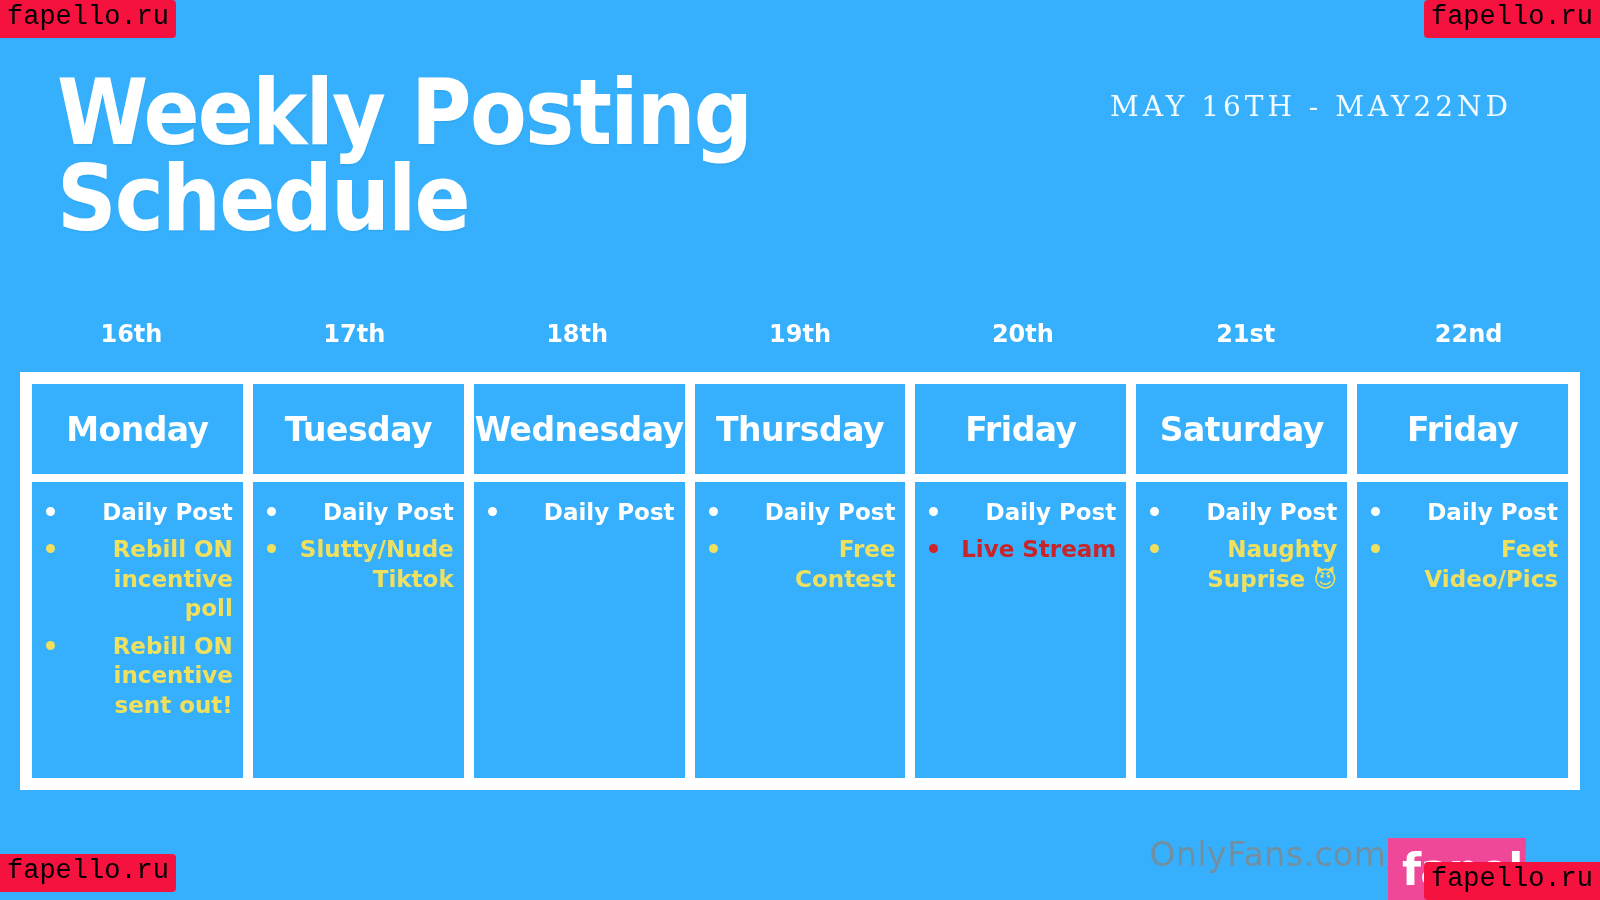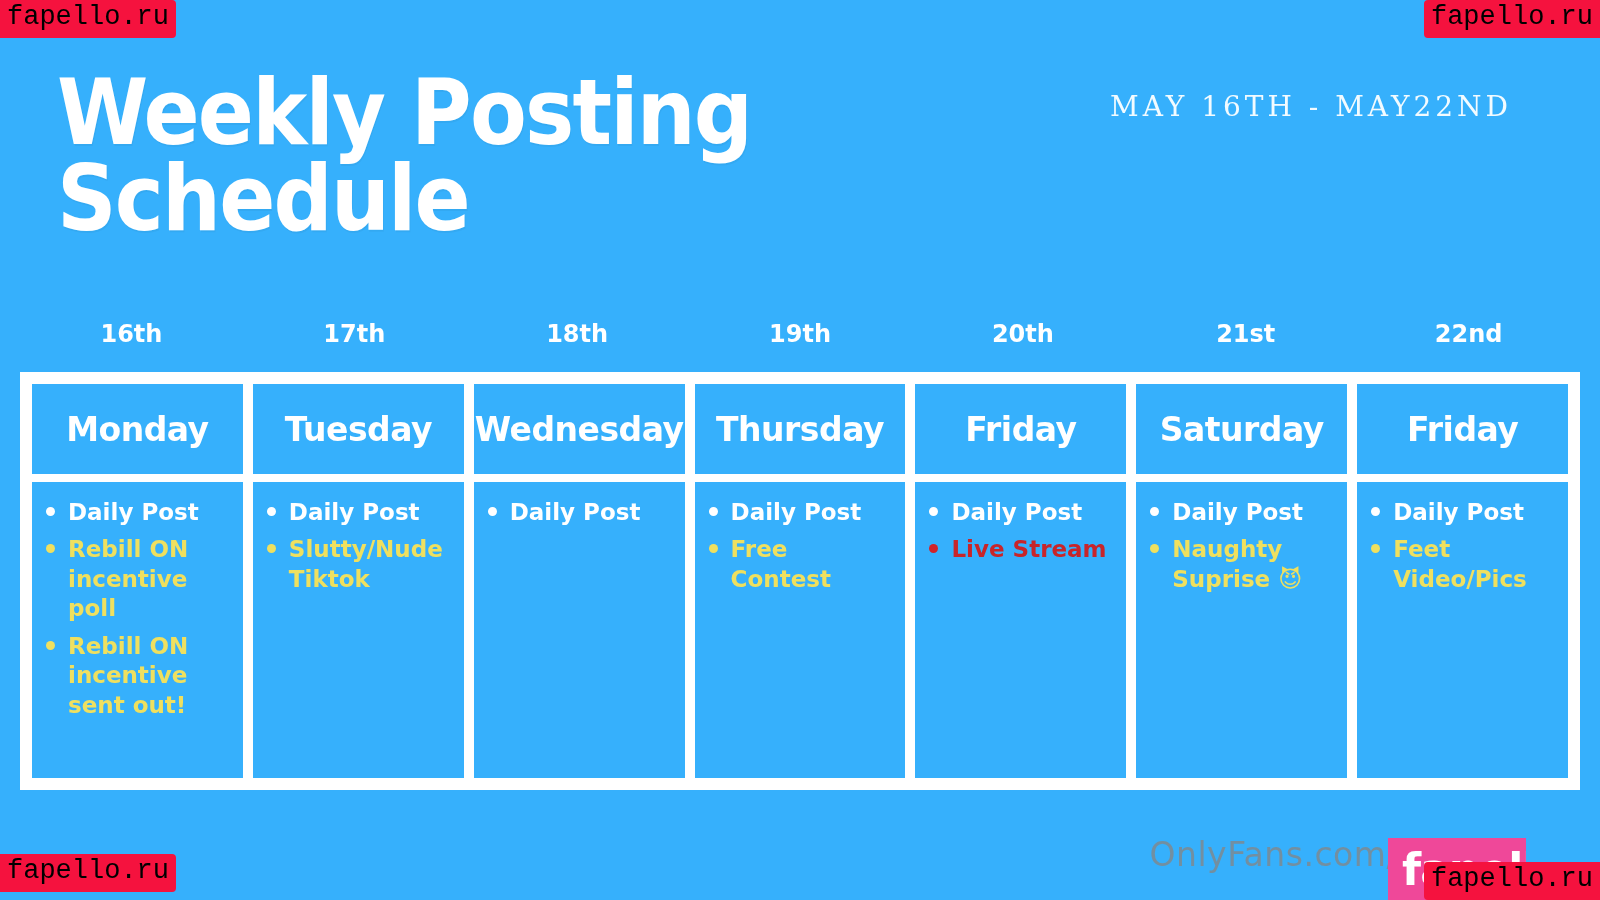--- a/index.html
+++ b/index.html
@@ -159,21 +159,21 @@
     padding: 16px 10px 0 10px;
   }
   ul.items li {
     position: relative;
     padding-left: 26px;
     font-family: "DejaVu Sans", sans-serif;
     font-weight: bold;
     font-size: 23px;
     line-height: 1.28;
     margin-bottom: 8px;
-    text-align: left;
+    text-align: right;
   }
   ul.items li .bullet {
     position: absolute;
     left: 4px;
     top: 9px;
     width: 9px;
     height: 9px;
     border-radius: 50%;
   }
   li.white { color: #ffffff; }

